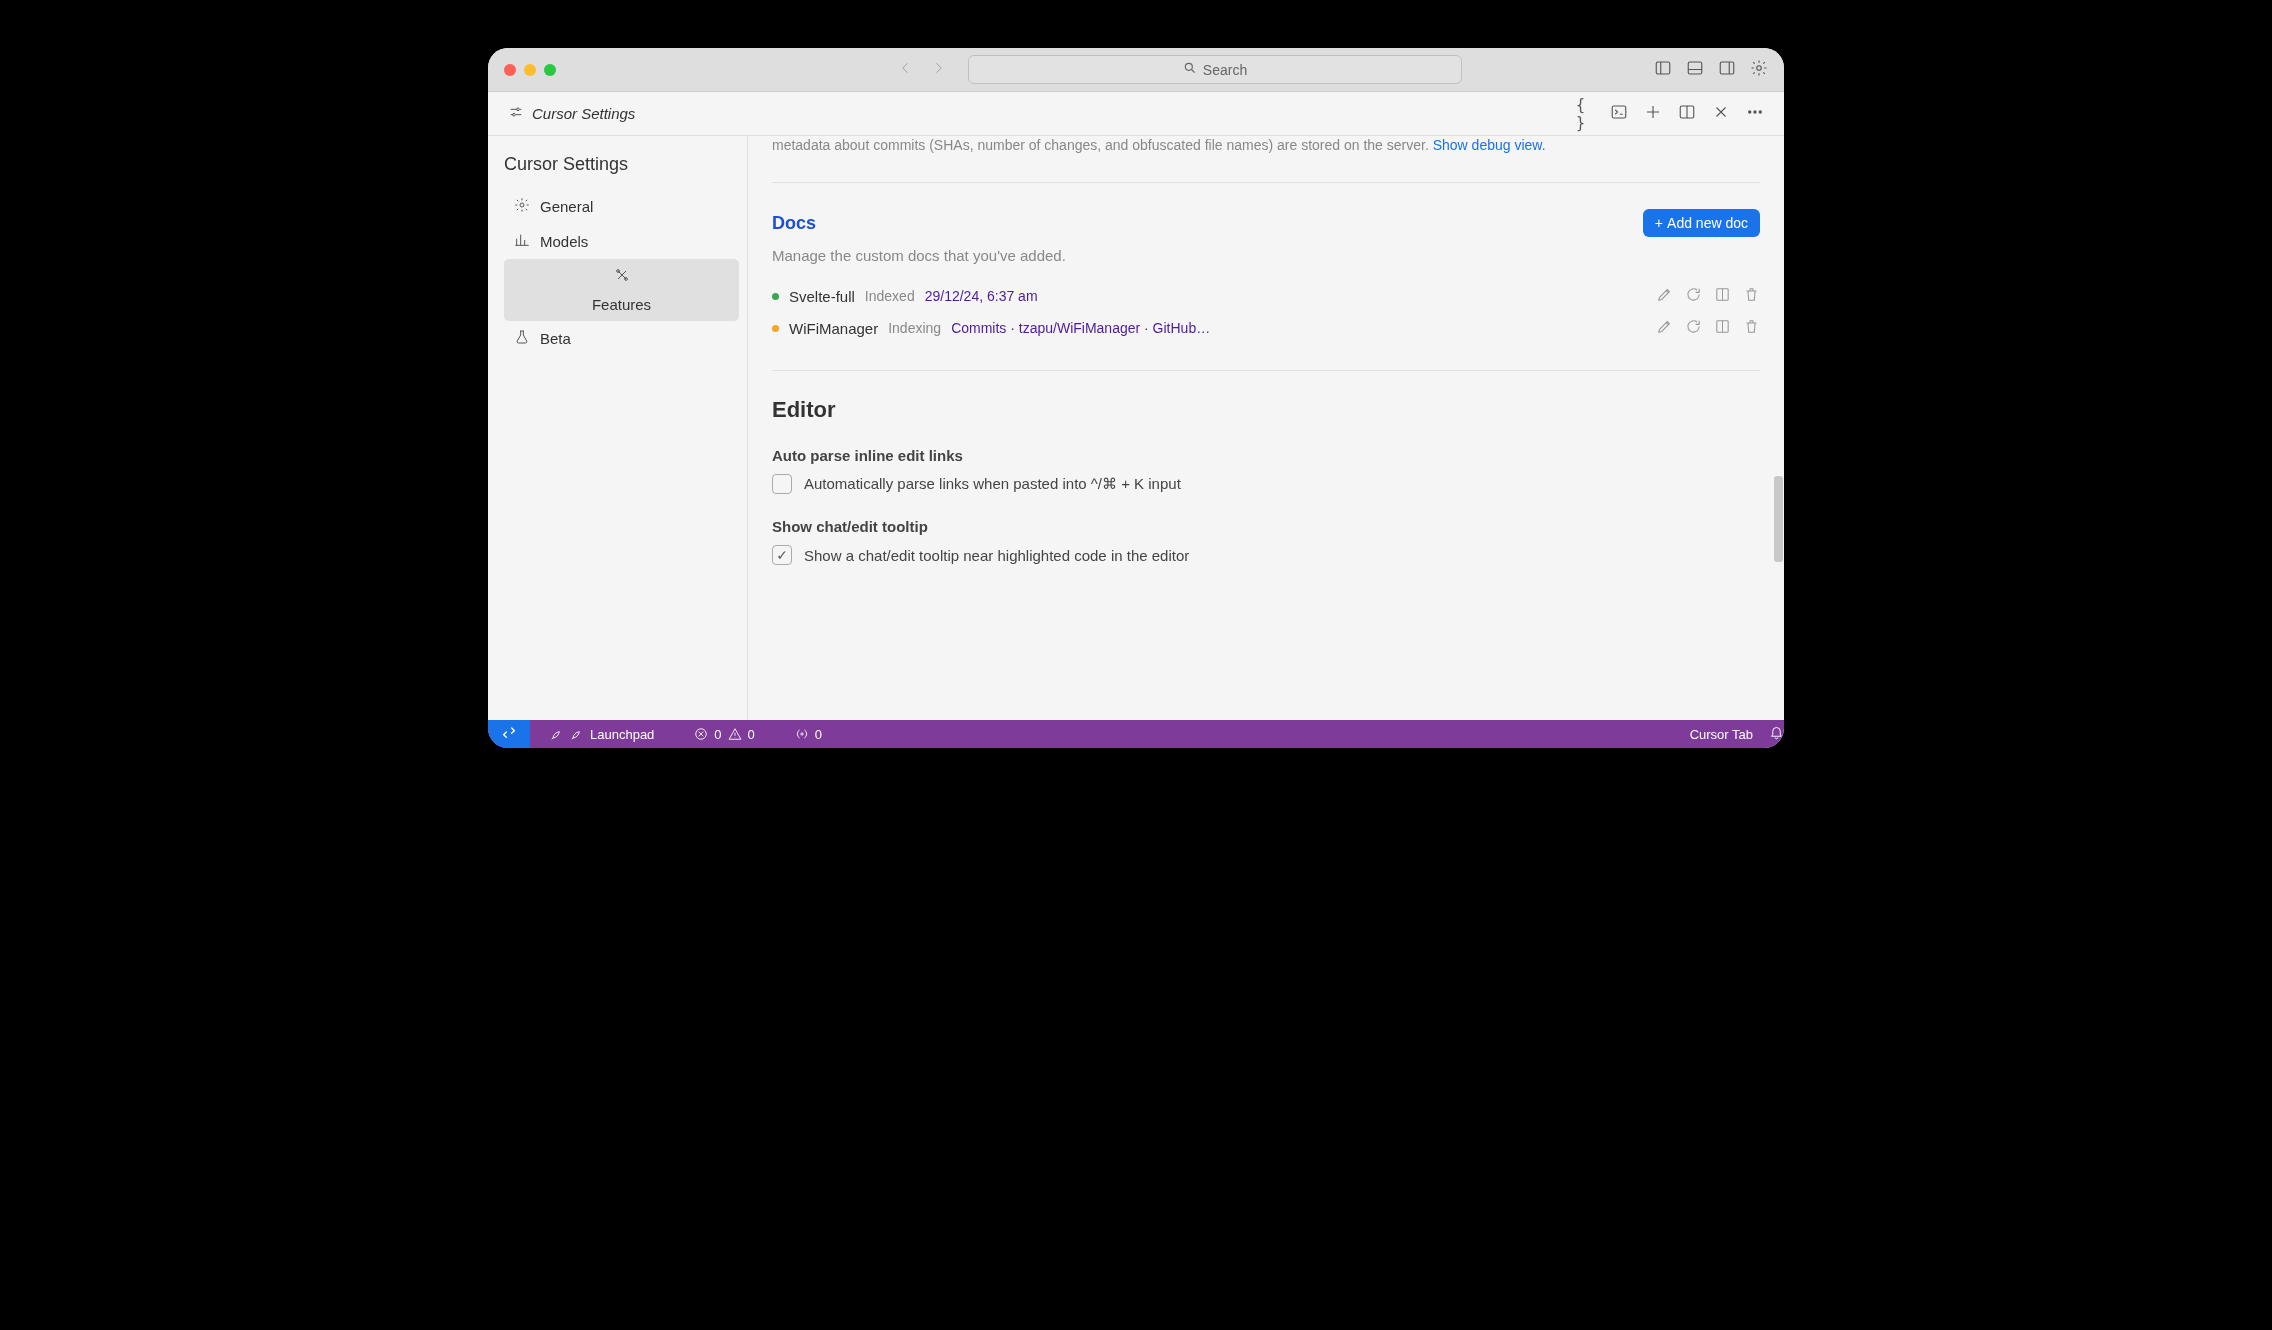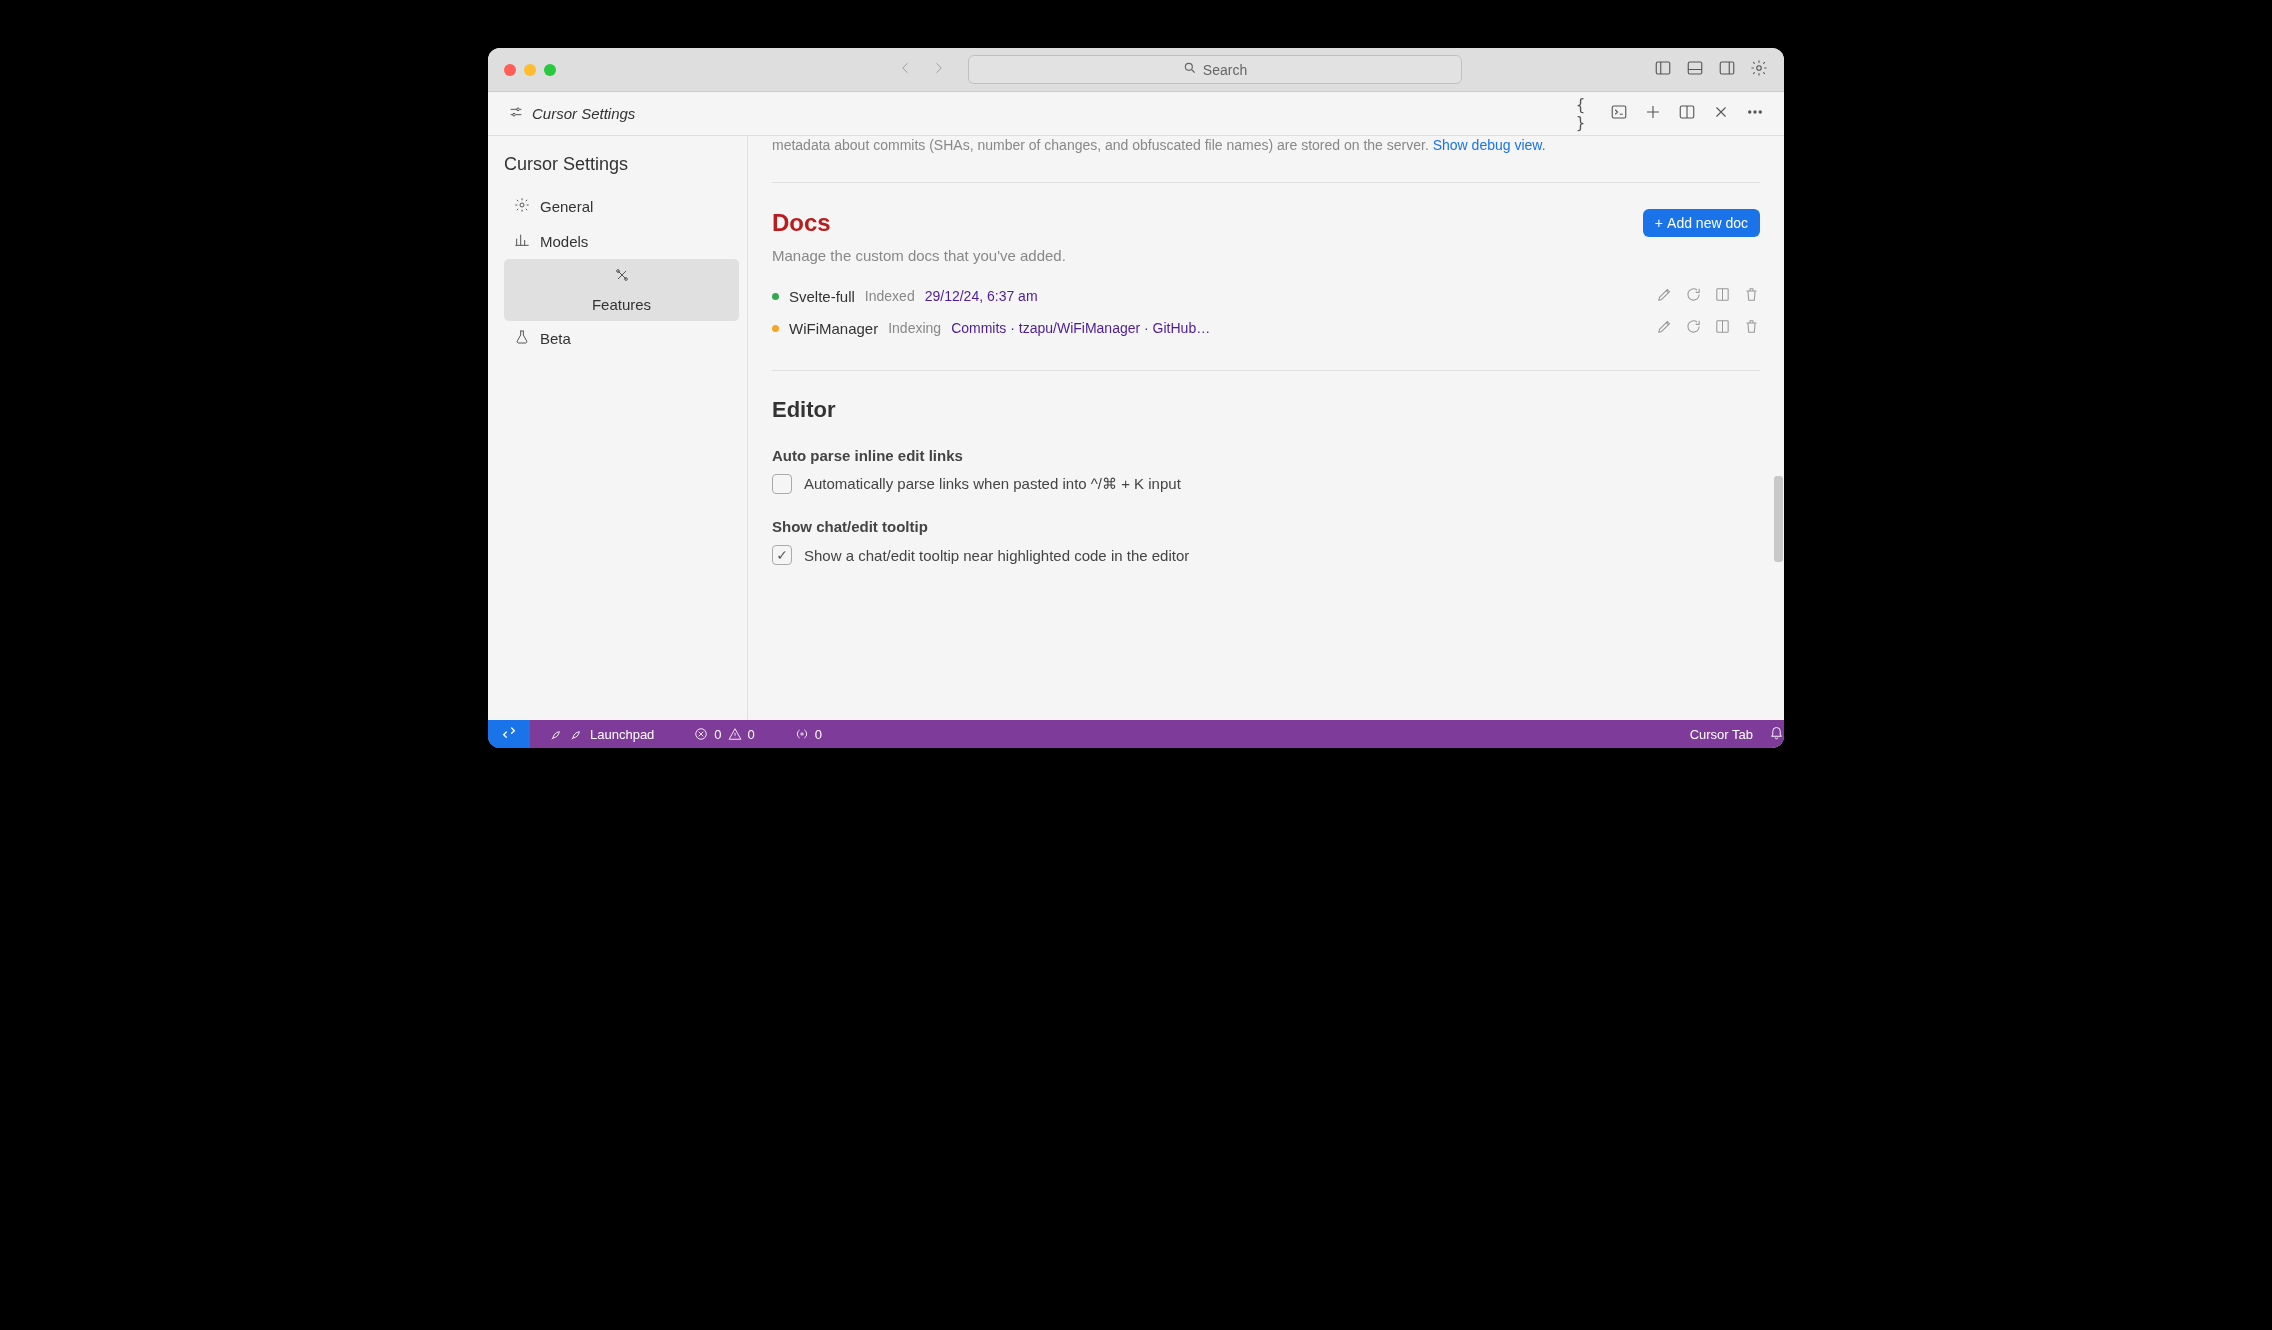--- a/index.html
+++ b/index.html
@@ -11,21 +11,21 @@
       overflow: hidden;
       display: flex;
       align-items: flex-start;
       justify-content: center;
       padding-top: 48px;
     }
     .window {
       width: 1296px;
       height: 700px;
       background: #f5f5f5;
-      border-radius: 12px;
+      border-radius: 20px;
       overflow: hidden;
       box-shadow: 0 10px 50px rgba(0,0,0,0.5);
       display: flex;
       flex-direction: column;
       position: relative;
     }
     .titlebar {
       height: 44px;
       background: #dedede;
       display: flex;
@@ -137,23 +137,23 @@
       border: none;
       border-top: 1px solid #e0e0e0;
       margin: 26px 0;
     }
     .section-header {
       display: flex;
       justify-content: space-between;
       align-items: center;
     }
     .section-header h2 {
-      font-size: 24px;
+      font-size: 18px;
       font-weight: 600;
-      color: #b91c1c;
+      color: #1d4ed8;
     }
     .add-btn {
       background: #1a73e8;
       color: #fff;
       border: none;
       padding: 6px 12px;
       border-radius: 6px;
       font-size: 14px;
       display: flex;
       align-items: center;

